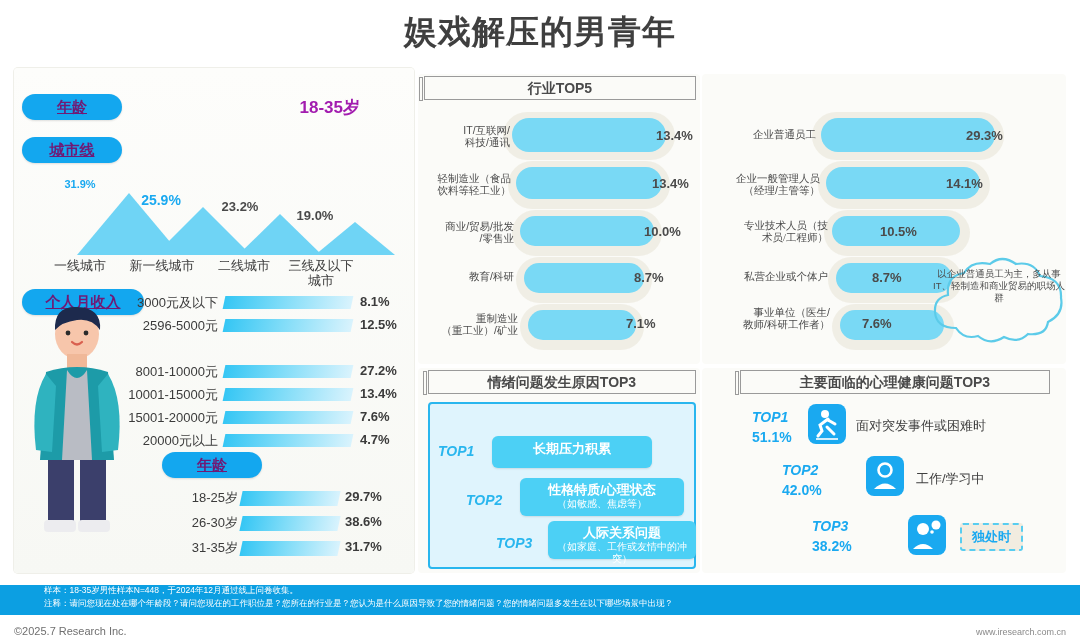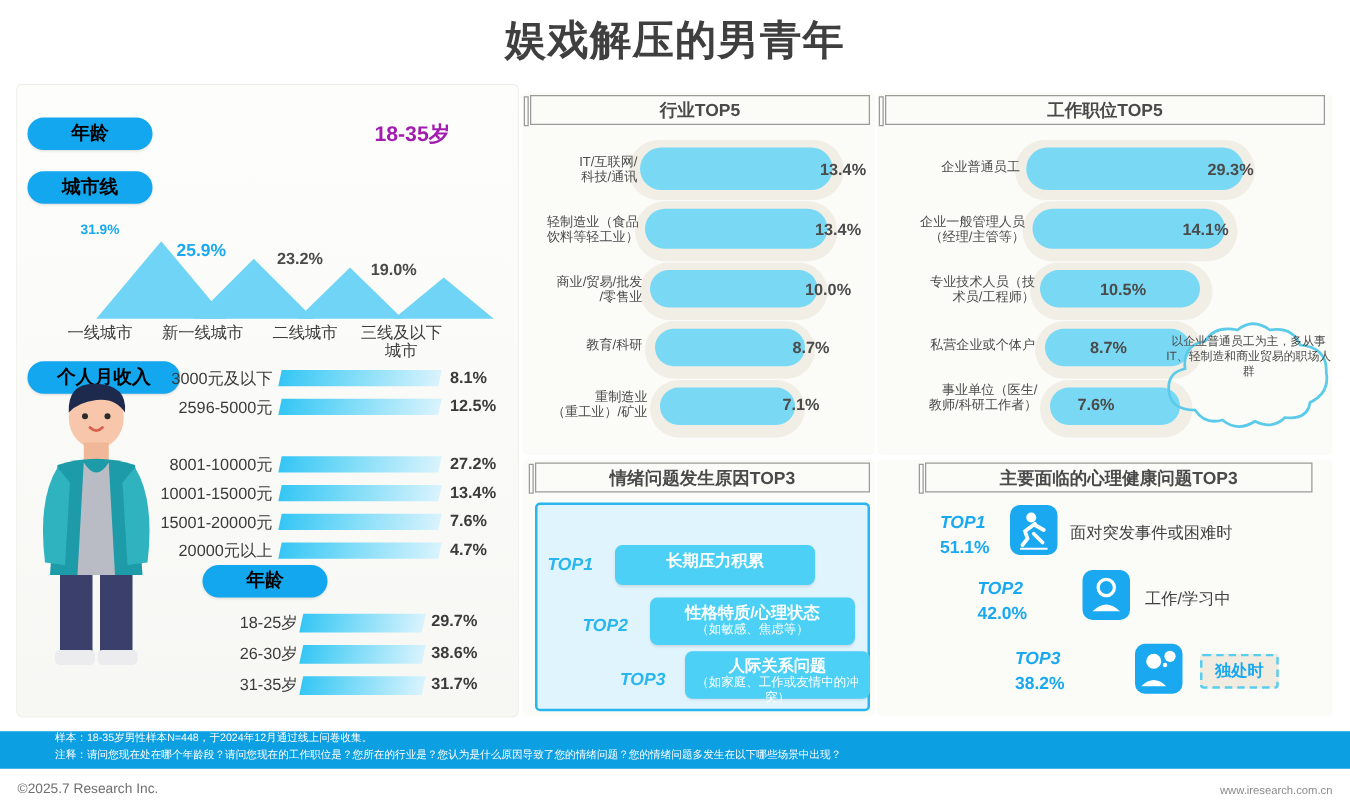--- a/index.html
+++ b/index.html
@@ -35,23 +35,24 @@
     line-height:22px;height:24px;
   }
   .sec-head:before{
     content:"";position:absolute;left:-6px;top:0;width:4px;height:24px;
     border:1px solid #9a9a9a;box-sizing:border-box;background:#fbfbf8;
   }
 
   
   .pill{
     position:absolute;border-radius:18px;background:#13a7ef;
-    color:#000000;font-size:15px;font-weight:bold;text-align:center;
+    color:#701a75;font-size:15px;font-weight:bold;text-align:center;
     line-height:26px;height:26px;
     box-shadow:0 1px 2px rgba(0,0,0,.12);
+    text-decoration:underline;
   }
 
   
   .mount-wrap{position:absolute;left:75px;top:185px;width:325px;height:70px;}
   .mount{position:absolute;bottom:0;}
   .mount i{
     display:block;width:0;height:0;border-style:solid;
     border-color:transparent;border-bottom-color:#6fd4f5;
   }
   .mlabel{
@@ -273,39 +274,38 @@
   </div>
   <div class="fun-row">
     <div class="fun-back" style="left:520px;top:304px;width:124px;height:46px;"></div>
     <div class="fun-pill" style="left:528px;top:310px;width:108px;height:30px;"></div>
     <div class="fun-lab" style="left:420px;top:312px;width:98px;">重制造业
 （重工业）/矿业</div>
     <div class="fun-val" style="left:626px;top:316px;">7.1%</div>
   </div>
 
   <div class="panel panel-job"></div>
-  <div class="sec-head" style="left:708px;top:76px;width:352px;">工作职位TOP5</div>
 
   <div class="fun-row">
     <div class="fun-back" style="left:812px;top:112px;width:192px;height:48px;"></div>
     <div class="fun-pill" style="left:821px;top:118px;width:174px;height:34px;"></div>
     <div class="fun-lab" style="left:718px;top:128px;width:98px;">企业普通员工</div>
     <div class="fun-val" style="left:966px;top:128px;">29.3%</div>
   </div>
   <div class="fun-row">
     <div class="fun-back" style="left:818px;top:161px;width:172px;height:48px;"></div>
     <div class="fun-pill" style="left:826px;top:167px;width:154px;height:32px;"></div>
     <div class="fun-lab" style="left:698px;top:172px;width:122px;">企业一般管理人员
 （经理/主管等）</div>
     <div class="fun-val" style="left:946px;top:176px;">14.1%</div>
   </div>
   <div class="fun-row">
     <div class="fun-back" style="left:824px;top:210px;width:146px;height:46px;"></div>
     <div class="fun-pill" style="left:832px;top:216px;width:128px;height:30px;"></div>
-    <div class="fun-lab" style="left:698px;top:220px;width:130px;">专业技术人员（技
+    <div class="fun-lab" style="left:698px;top:220px;width:130px;font-family:Liberation Serif, serif;">专业技术人员（技
 术员/工程师）</div>
     <div class="fun-val" style="left:880px;top:224px;">10.5%</div>
   </div>
   <div class="fun-row">
     <div class="fun-back" style="left:828px;top:257px;width:134px;height:46px;"></div>
     <div class="fun-pill" style="left:836px;top:263px;width:116px;height:30px;"></div>
     <div class="fun-lab" style="left:700px;top:270px;width:128px;">私营企业或个体户</div>
     <div class="fun-val" style="left:872px;top:270px;">8.7%</div>
   </div>
   <div class="fun-row">

